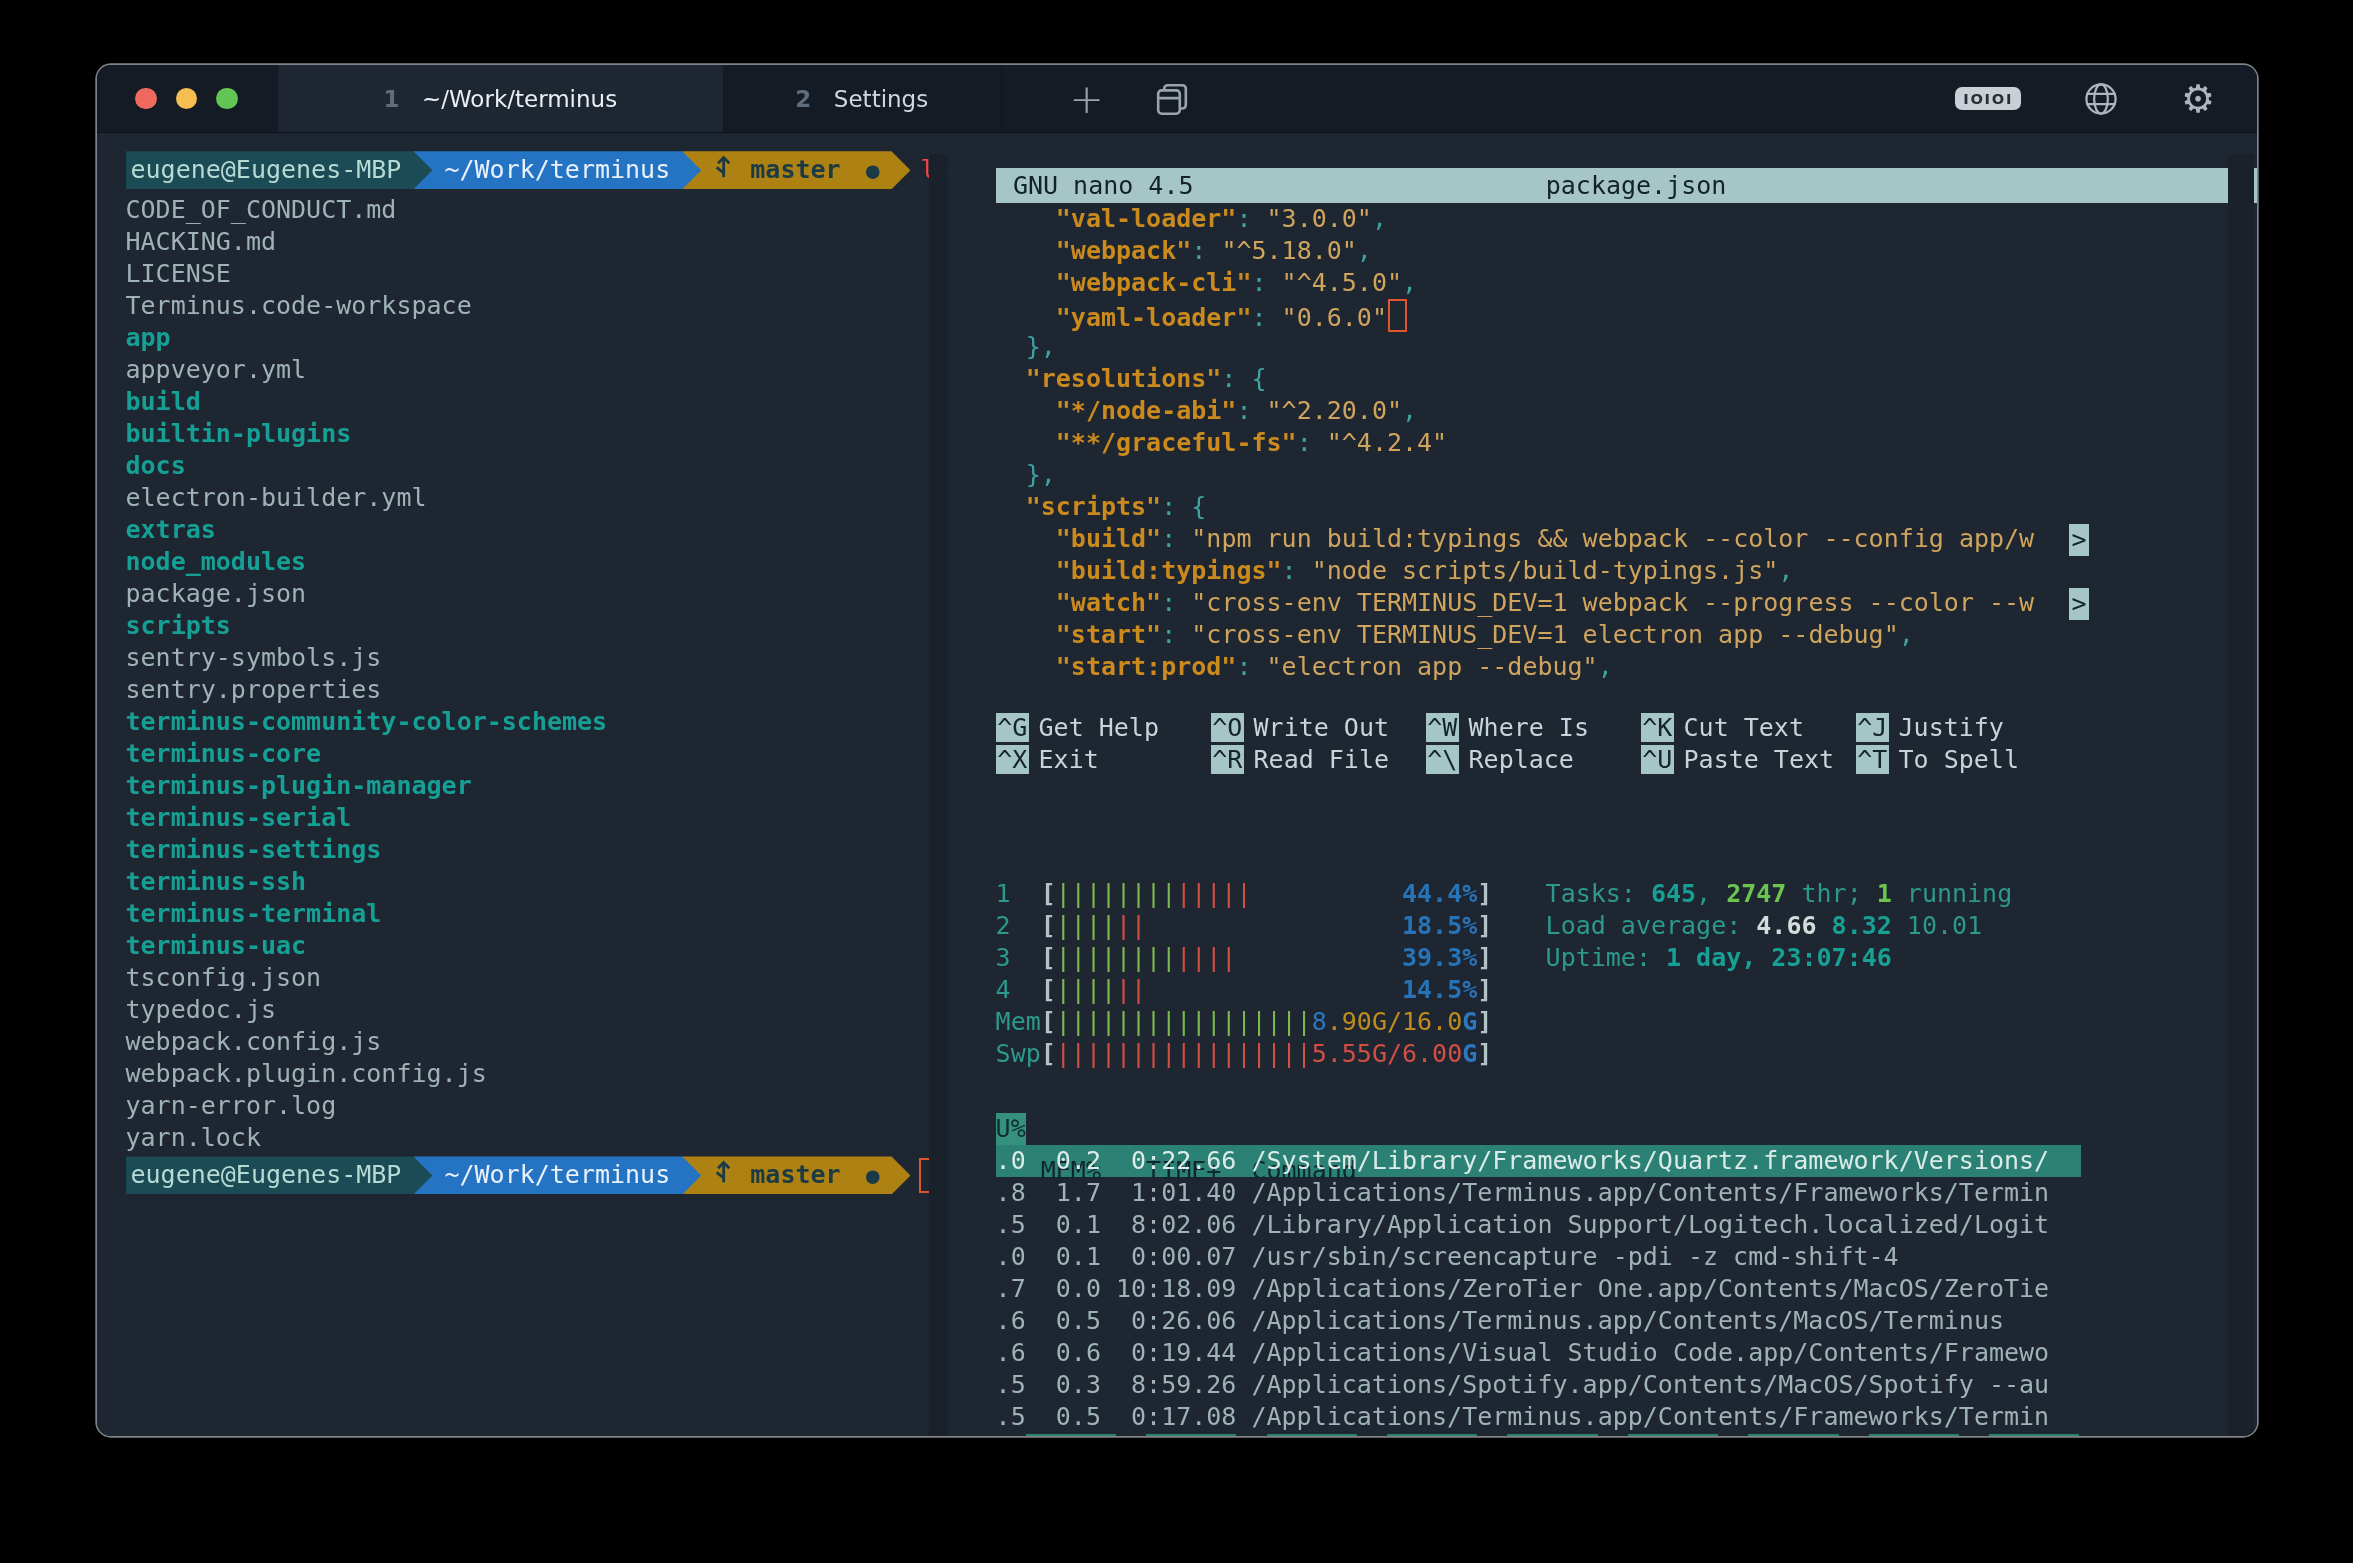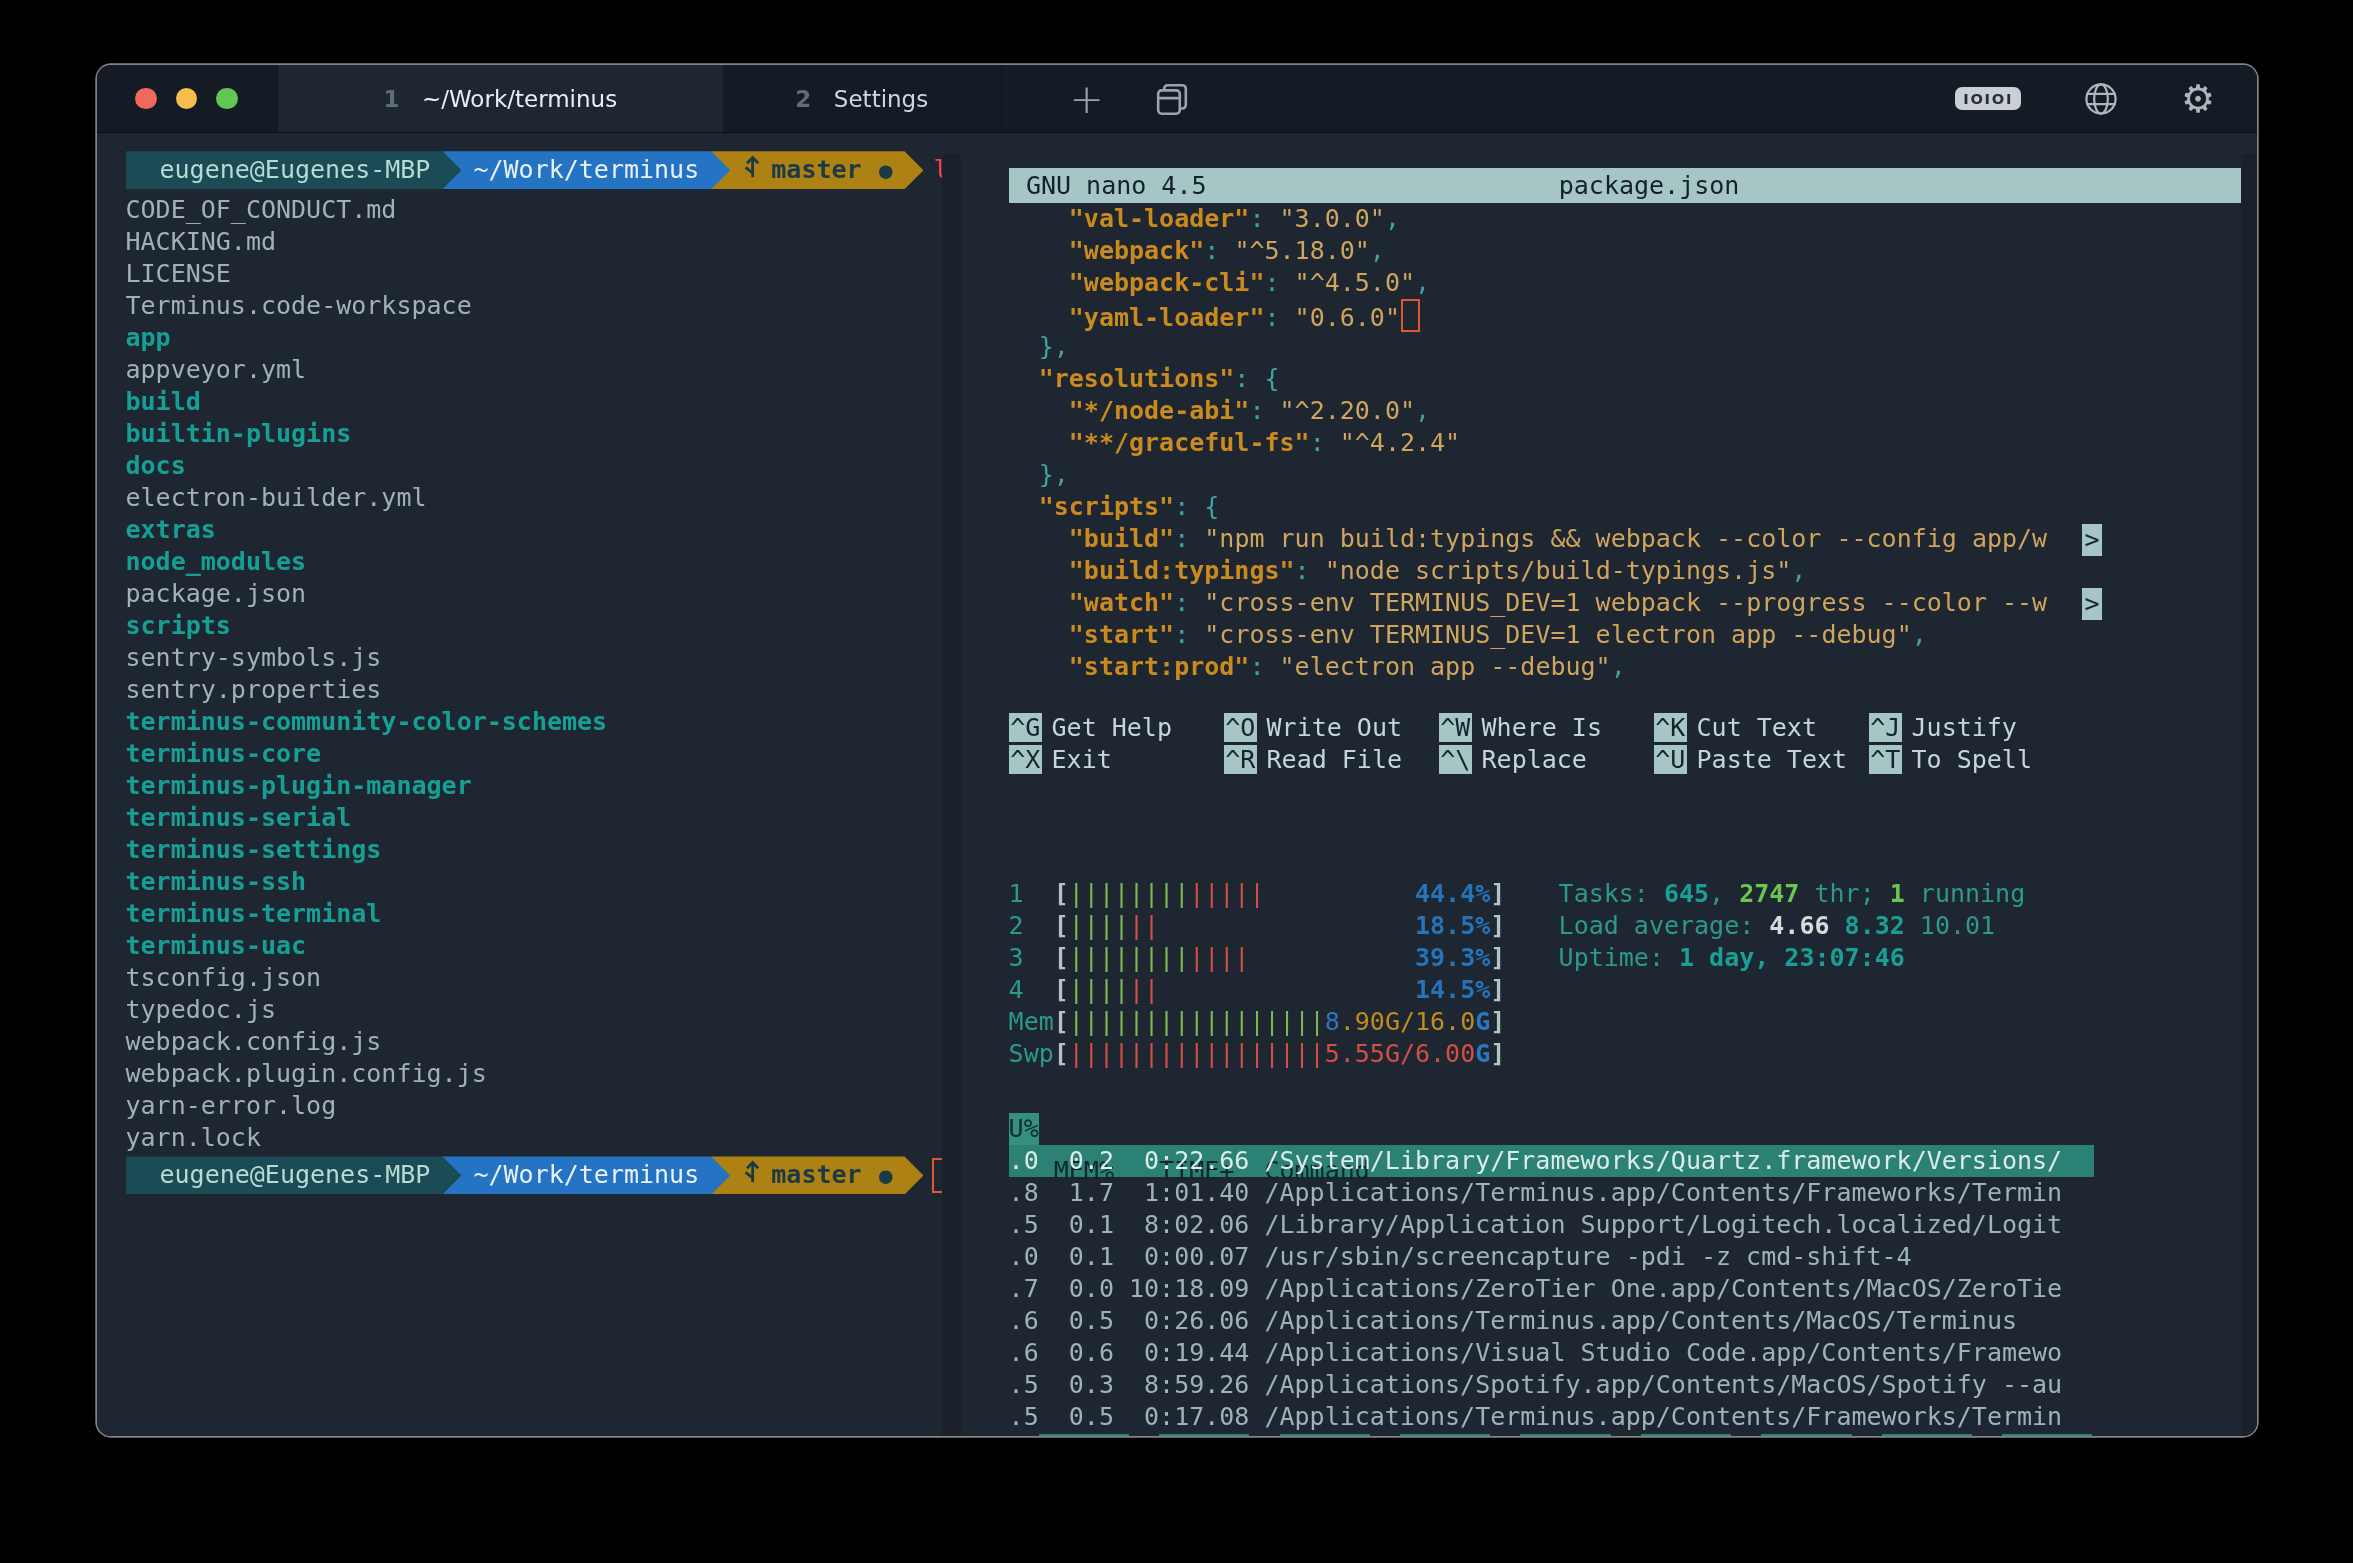--- a/index.html
+++ b/index.html
@@ -29,25 +29,25 @@
   .pane{position:relative;box-sizing:border-box;font-size:25px;line-height:32px;color:#9fb2b6;}
   .pane-left{width:975px;padding:15.6px 0 0 28.5px;}
   .pane-right{flex:1;padding:35px 0 0 45px;}
   .scroll-strip{position:absolute;top:21px;bottom:21px;width:19px;background:#1a212b;border-radius:3.5px;}
   .strip-left{right:2.6px;}
   .strip-right{right:22.5px;width:26px;}
   .tline{white-space:pre;height:32px;}
   .dir{color:#16a095;font-weight:bold;}
   
   .promptline{height:40px;display:flex;align-items:center;margin:1.7px 0 3.5px 0;white-space:pre;}
-  .pseg{display:inline-flex;align-items:center;height:38px;padding:0 31px 0 34px;position:relative;
+  .pseg{display:inline-flex;align-items:center;height:38px;padding:0 31px 0 5px;position:relative;
     clip-path:polygon(0 0,calc(100% - 19px) 0,100% 50%,calc(100% - 19px) 100%,0 100%);margin-right:-19px;}
   .p-user{background:#1b4b55;color:#b7dad5;z-index:3;}
   .p-cwd{background:#2574c4;color:#e9f2fb;z-index:2;padding-left:31px;}
-  .p-git{background:#ad8212;color:#1b3a46;z-index:1;padding-left:29px;font-weight:bold;}
+  .p-git{background:#ad8212;color:#1b3a46;z-index:1;padding-left:29px;font-weight:bold;gap:8px;}
   .p-git .dot{margin-left:17.3px;font-size:22.5px;}
   .p-git svg{margin-right:8.6px;}
   .p-cmd{margin-left:29px;color:#ef4444;}
   .p-cursor{display:inline-block;width:15.6px;height:31px;border:2.6px solid #e0562e;margin-left:28px;}
   
   .nano-header{position:relative;width:1281px;height:35px;background:#a6c6c5;color:#13212c;white-space:pre;}
   .nano-header .nh-left{position:absolute;left:17.3px;top:1.7px;}
   .nano-header .nh-file{position:absolute;left:0;right:0;top:1.7px;text-align:center;}
   .nano-line{white-space:pre;height:32px;position:relative;width:1085px;}
   .nk{color:#cb8a1d;font-weight:bold;}

